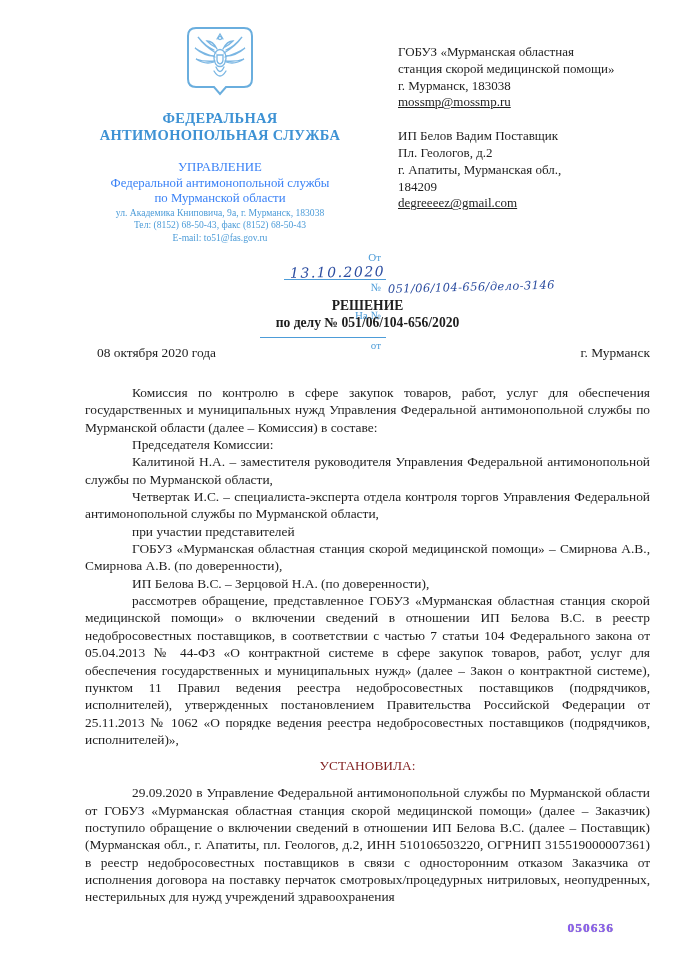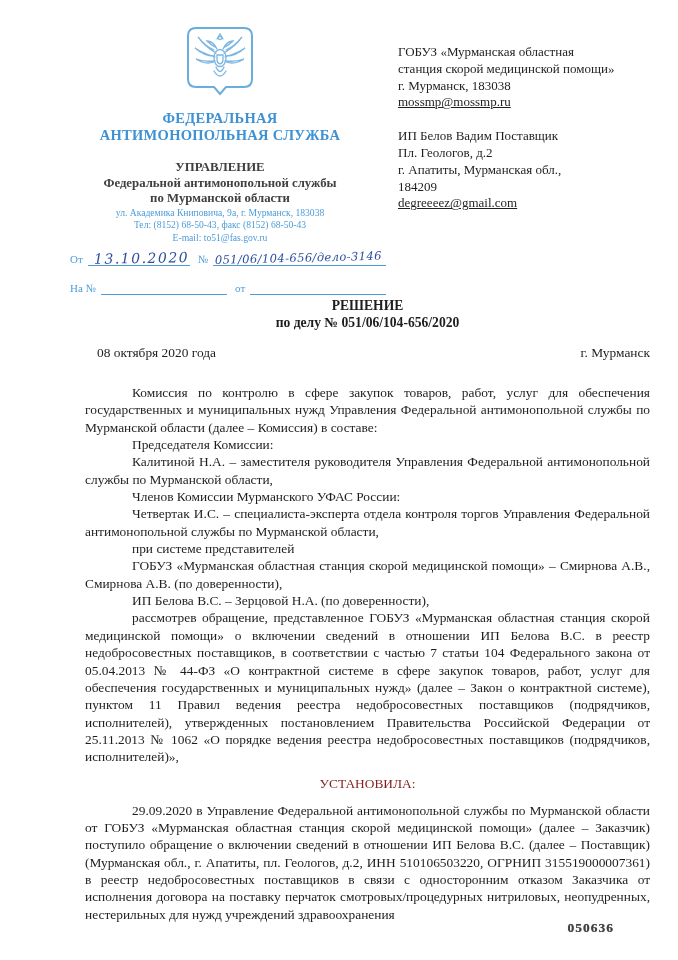--- a/index.html
+++ b/index.html
@@ -16,30 +16,30 @@
   .letterhead{
     position:absolute;left:64px;top:26px;width:312px;
     text-align:center;
   }
   .emblem-box{width:70px;height:76px;margin:0 auto 8px;}
   .fas-name{
     color:#3e92d4;font-weight:bold;font-size:14.5px;line-height:17px;
     letter-spacing:.3px;
   }
   .division{
-    margin-top:16px;color:#404040;font-weight:bold;
+    margin-top:16px;color:#3b82f6;font-weight:normal;
     font-size:12.8px;line-height:15.5px;
   }
   .lh-address{
     margin-top:0;color:#4d9cd8;font-size:9.6px;line-height:12.5px;
   }
   
   .ref-block{position:absolute;left:70px;top:250px;width:316px;color:#4d9cd8;
     font-size:11px;}
-  .ref-line{display:flex;align-items:flex-end;margin-bottom:13px;}
+  .ref-line{display:flex;align-items:flex-end;margin-bottom:13px;flex-direction:column;}
   .ref-label{white-space:nowrap;padding-right:5px;line-height:14px;}
   .ref-label.mid{padding-left:8px;}
   .ref-underline{border-bottom:1px solid #4d9cd8;height:15px;position:relative;}
   .u-date{width:102px;}
   .u-num{flex:1;}
   .u-na1{width:126px;}
   .u-na2{flex:1;}
   .hand{
     position:absolute;color:#2c4da0;font-style:italic;white-space:nowrap;
     font-family:"DejaVu Serif",serif;
@@ -58,21 +58,21 @@
     font-size:13.4px;color:#1e1e1e;padding-left:12px;}
   .paras{margin-top:23px;}
   .paras p{
     margin:0;text-align:justify;text-indent:47px;
     font-size:13.4px;line-height:17.35px;color:#1e1e1e;
   }
   .ustanovila{text-align:center;font-size:13.4px;margin:10px 0 10px;color:#7f1d1d;}
   
   .stamp-number{
     position:absolute;right:64px;top:920px;
-    font-weight:bold;font-size:13.5px;letter-spacing:1px;color:#404040;
+    font-weight:bold;font-size:13.5px;letter-spacing:1px;color:#8b5cf6;
     text-shadow:0 0 .7px rgba(0,0,0,.55);
   }
 </style>
 </head>
 <body>
 
 <div class="page">
 
   <div class="letterhead">
     <div class="emblem-box">
@@ -155,23 +155,22 @@
 
     <div class="dateline">
       <span>08 октября 2020 года</span>
       <span>г. Мурманск</span>
     </div>
 
     <div class="paras">
       <p>Комиссия по контролю в сфере закупок товаров, работ, услуг для обеспечения государственных и муниципальных нужд Управления Федеральной антимонопольной службы по Мурманской области (далее – Комиссия) в составе:</p>
       <p>Председателя Комиссии:</p>
       <p>Калитиной Н.А. – заместителя руководителя Управления Федеральной антимонопольной службы по Мурманской области,</p>
-      <p>Членов Комиссии Мурманского УФАС России:</p>
       <p>Четвертак И.С. – специалиста-эксперта отдела контроля торгов Управления Федеральной антимонопольной службы по Мурманской области,</p>
-      <p>при системе представителей</p>
+      <p>при участии представителей</p>
       <p>ГОБУЗ «Мурманская областная станция скорой медицинской помощи» – Смирнова А.В., Смирнова А.В. (по доверенности),</p>
       <p>ИП Белова В.С. – Зерцовой Н.А. (по доверенности),</p>
       <p>рассмотрев обращение, представленное ГОБУЗ «Мурманская областная станция скорой медицинской помощи» о включении сведений в отношении ИП Белова В.С. в реестр недобросовестных поставщиков, в соответствии с частью 7 статьи 104 Федерального закона от 05.04.2013 № 44-ФЗ «О контрактной системе в сфере закупок товаров, работ, услуг для обеспечения государственных и муниципальных нужд» (далее – Закон о контрактной системе), пунктом 11 Правил ведения реестра недобросовестных поставщиков (подрядчиков, исполнителей), утвержденных постановлением Правительства Российской Федерации от 25.11.2013 № 1062 «О порядке ведения реестра недобросовестных поставщиков (подрядчиков, исполнителей)»,</p>
     </div>
 
     <div class="ustanovila">УСТАНОВИЛА:</div>
 
     <div class="paras" style="margin-top:0">
       <p>29.09.2020 в Управление Федеральной антимонопольной службы по Мурманской области от ГОБУЗ «Мурманская областная станция скорой медицинской помощи» (далее – Заказчик) поступило обращение о включении сведений в отношении ИП Белова В.С. (далее – Поставщик) (Мурманская обл., г. Апатиты, пл. Геологов, д.2, ИНН 510106503220, ОГРНИП 315519000007361) в реестр недобросовестных поставщиков в связи с односторонним отказом Заказчика от исполнения договора на поставку перчаток смотровых/процедурных нитриловых, неопудренных, нестерильных для нужд учреждений здравоохранения</p>
     </div>

